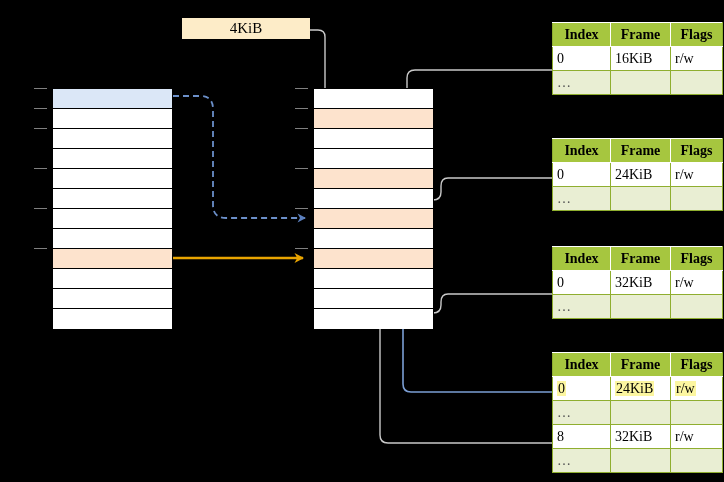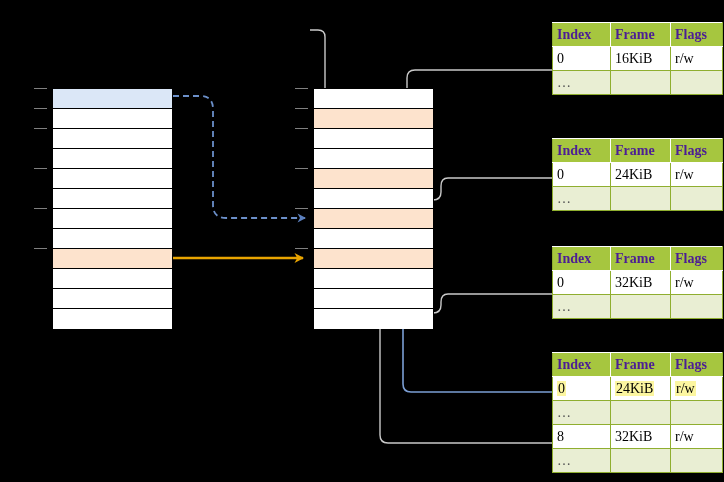--- a/index.html
+++ b/index.html
@@ -19,21 +19,21 @@
   
   .labelbox{position:absolute;background:#fdecc8;border:none;color:#000;
             font-size:15px;text-align:center;line-height:21px;height:21px;}
 
   
   .ptable{position:absolute;border:1px solid #8fae2f;border-collapse:collapse;
           table-layout:fixed;background:#fff;}
   .ptable td,.ptable th{border:1px solid #8fae2f;padding:0 4px;font-size:14px;
           height:24px;box-sizing:border-box;color:#000;font-weight:normal;text-align:left;
           vertical-align:middle;overflow:hidden;white-space:nowrap;}
-  .ptable th{background:#a6c63f;color:#4c1d95;font-weight:bold;border-color:#fff;}
+  .ptable th{background:#a6c63f;color:#000000;font-weight:bold;border-color:#fff;text-align:center;}
   .ptable th:first-child{border-left-color:#8fae2f;}
   .ptable th:last-child{border-right-color:#8fae2f;margin-top:28px;}
   .ptable tr.alt td{background:#e9eed3;color:#555;letter-spacing:1px;}
   .hl{background:#fcf6a0;padding:0 1px;}
 
   svg.wires{position:absolute;left:0;top:0;width:724px;height:482px;overflow:visible;}
 </style>
 </head>
 <body>
 
@@ -68,20 +68,21 @@
 
     <path d="M552,294 L448,294 Q441,294 441,302 L441,305 Q441,313 433,313 L374,313 Q366,313 366,305 L366,272" fill="none" stroke="#c9c9c9" stroke-width="1.4" marker-end="url(#ah-grey-up)"></path>
 
     <path d="M552,443 L388,443 Q380,443 380,435 L380,280 Q380,272 372,272 L355,272 Q348,272 348,264 L348,272" fill="none" stroke="#c9c9c9" stroke-width="1.4" marker-end="url(#ah-grey-up)"></path>
 
     <path d="M173,96 L200,96 Q213,96 213,109 L213,205 Q213,218 226,218 L305,218" fill="none" stroke="#6b8fc9" stroke-width="1.8" stroke-dasharray="6 4" marker-end="url(#ah-blue-r)"></path>
 
     <path d="M173,258 L303,258" fill="none" stroke="#e8a400" stroke-width="2.6" marker-end="url(#ah-orange)"></path>
   </svg>
 
+  <div class="labelbox" style="left:182px;top:18px;width:128px;">4KiB</div>
 
   <div id="cols">
       <div class="col" style="left: 52px; top: 88px; width: 121px; height: 240px;">
         <div class="cell blue"></div>
         <div class="cell"></div>
         <div class="cell"></div>
         <div class="cell"></div>
         <div class="cell"></div>
         <div class="cell"></div>
         <div class="cell"></div>

